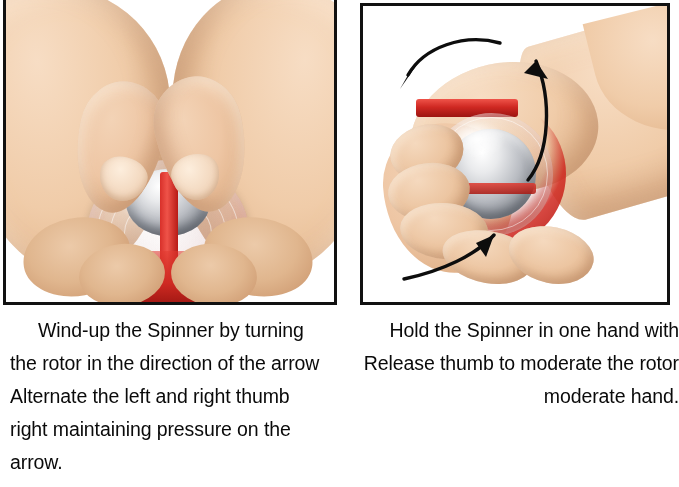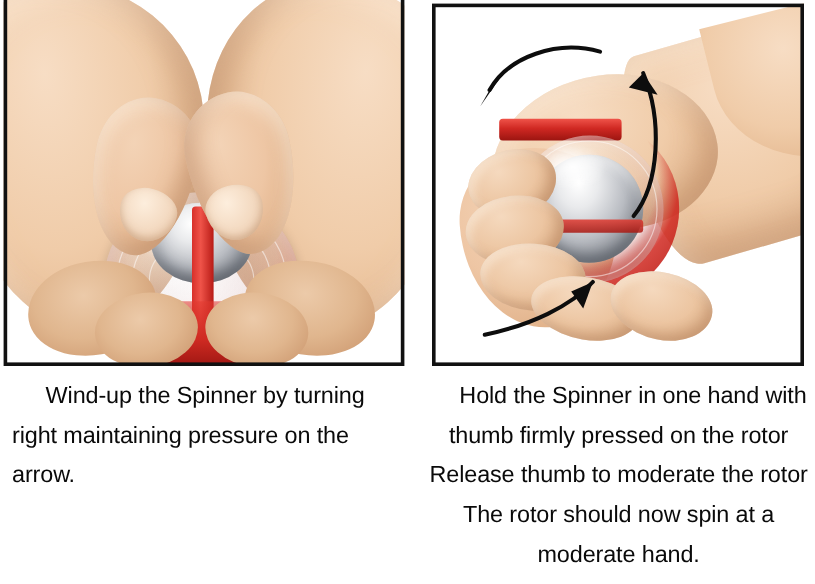--- a/index.html
+++ b/index.html
@@ -213,21 +213,21 @@
     position:absolute;top:0;width:339px;height:173px;
     font-size:19.5px;line-height:33px;color:#0a0a0a;
     letter-spacing:-0.1px;
   }
   #caption-left{left:0;text-align:center;}
   #caption-right{left:340px;text-align:center;}
   .caption p{margin:0;padding:0;}
   .caption .ln{display:block;white-space:nowrap;}
   #caption-left .ln{text-align:left;padding-left:10px;}
   #caption-left .ln.first{padding-left:38px;}
-  #caption-right .ln{text-align:center;padding-left:12px;}
+  #caption-right .ln{text-align:right;padding-left:12px;}
   #caption-right .ln.first{padding-left:36px;}
 </style>
 </head>
 <body>
 
 <div class="sheet">
 
   <div class="panel" id="panel-left">
     <div class="photo">
 
@@ -296,30 +296,30 @@
 
     </div>
   </div>
   <div class="frame" id="frame-right"></div>
 
   <div class="captions">
 
     <div class="caption" id="caption-left">
       <p>
         <span class="ln first">Wind-up the Spinner by turning</span>
+        <span class="ln">the rotor in the direction of the arrow</span>
+        <span class="ln">Alternate the left and right thumb</span>
         <span class="ln">right maintaining pressure on the</span>
         <span class="ln">arrow.</span>
       </p>
     </div>
 
     <div class="caption" id="caption-right">
       <p>
         <span class="ln first">Hold the Spinner in one hand with</span>
-        <span class="ln">thumb firmly pressed on the rotor</span>
         <span class="ln">Release thumb to moderate the rotor</span>
-        <span class="ln">The rotor should now spin at a</span>
         <span class="ln">moderate hand.</span>
       </p>
     </div>
 
   </div>
 
 </div>
 
 </body></html>

